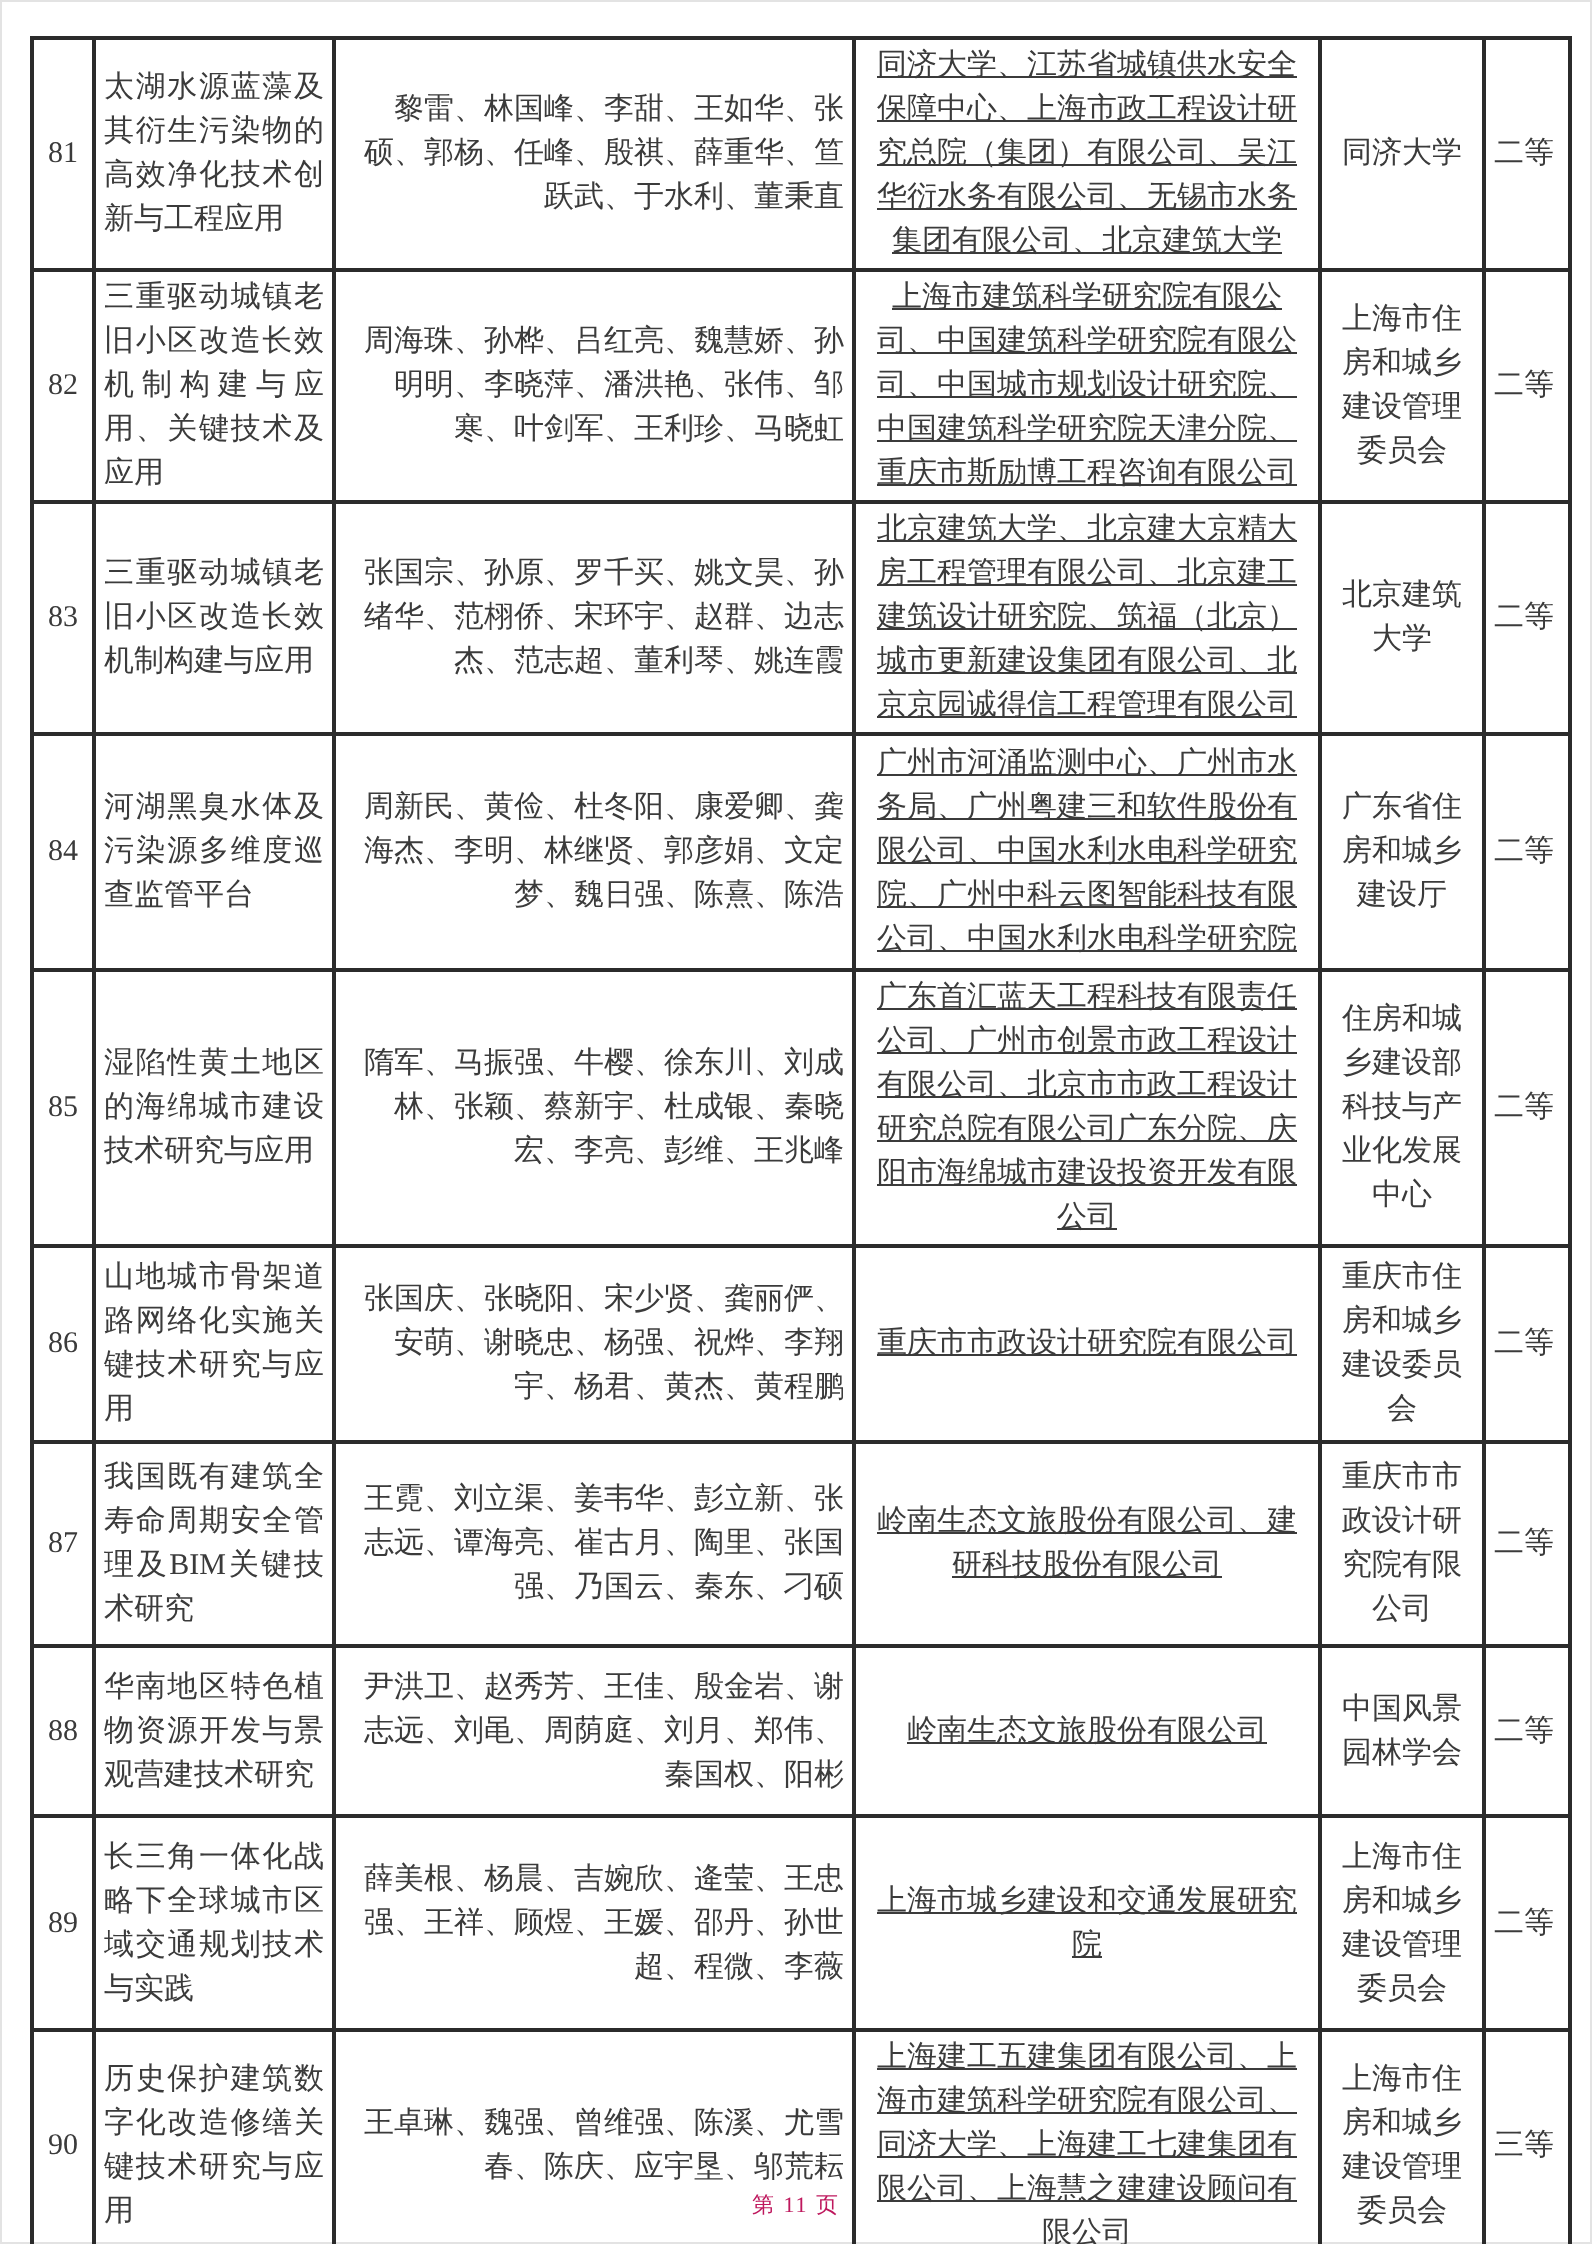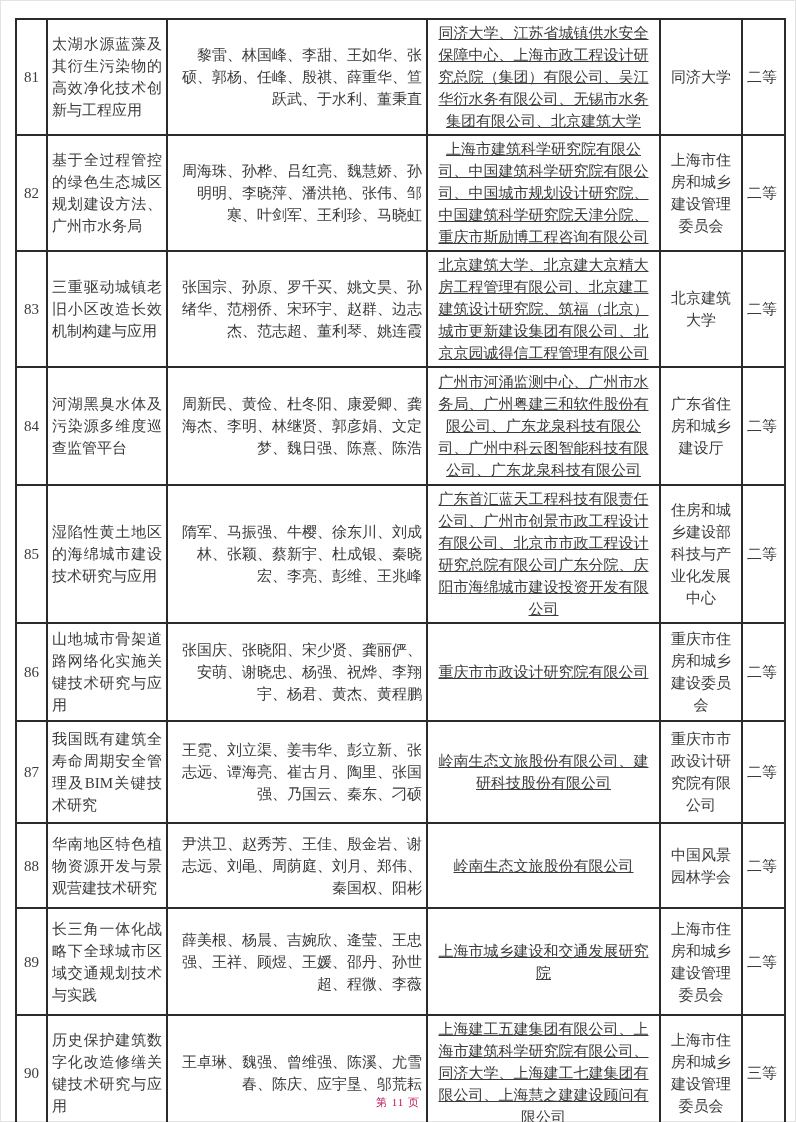--- a/index.html
+++ b/index.html
@@ -84,39 +84,39 @@
         <tr>
     <td class="c-no">81</td>
     <td class="c-project">太湖水源蓝藻及其衍生污染物的高效净化技术创新与工程应用</td>
     <td class="c-people">黎雷、林国峰、李甜、王如华、张硕、郭杨、任峰、殷祺、薛重华、笪跃武、于水利、董秉直</td>
     <td class="c-orgs">同济大学、江苏省城镇供水安全保障中心、上海市政工程设计研究总院（集团）有限公司、吴江华衍水务有限公司、无锡市水务集团有限公司、北京建筑大学</td>
     <td class="c-nominator">同济大学</td>
     <td class="c-grade">二等</td>
   </tr>
         <tr>
     <td class="c-no">82</td>
-    <td class="c-project">基于全过程管控的绿色生态城区规划建设方法、广州市水务局</td>
+    <td class="c-project">三重驱动城镇老旧小区改造长效机制构建与应用、关键技术及应用</td>
     <td class="c-people">周海珠、孙桦、吕红亮、魏慧娇、孙明明、李晓萍、潘洪艳、张伟、邹寒、叶剑军、王利珍、马晓虹</td>
     <td class="c-orgs">上海市建筑科学研究院有限公司、中国建筑科学研究院有限公司、中国城市规划设计研究院、中国建筑科学研究院天津分院、重庆市斯励博工程咨询有限公司</td>
     <td class="c-nominator">上海市住房和城乡建设管理委员会</td>
     <td class="c-grade">二等</td>
   </tr>
         <tr>
     <td class="c-no">83</td>
     <td class="c-project">三重驱动城镇老旧小区改造长效机制构建与应用</td>
     <td class="c-people">张国宗、孙原、罗千买、姚文昊、孙绪华、范栩侨、宋环宇、赵群、边志杰、范志超、董利琴、姚连霞</td>
     <td class="c-orgs">北京建筑大学、北京建大京精大房工程管理有限公司、北京建工建筑设计研究院、筑福（北京）城市更新建设集团有限公司、北京京园诚得信工程管理有限公司</td>
     <td class="c-nominator">北京建筑大学</td>
     <td class="c-grade">二等</td>
   </tr>
         <tr>
     <td class="c-no">84</td>
     <td class="c-project">河湖黑臭水体及污染源多维度巡查监管平台</td>
     <td class="c-people">周新民、黄俭、杜冬阳、康爱卿、龚海杰、李明、林继贤、郭彦娟、文定梦、魏日强、陈熹、陈浩</td>
-    <td class="c-orgs">广州市河涌监测中心、广州市水务局、广州粤建三和软件股份有限公司、广东龙泉科技有限公司、广州中科云图智能科技有限公司、广东龙泉科技有限公司</td>
+    <td class="c-orgs">广州市河涌监测中心、广州市水务局、广州粤建三和软件股份有限公司、中国水利水电科学研究院、广州中科云图智能科技有限公司、中国水利水电科学研究院</td>
     <td class="c-nominator">广东省住房和城乡建设厅</td>
     <td class="c-grade">二等</td>
   </tr>
         <tr>
     <td class="c-no">85</td>
     <td class="c-project">湿陷性黄土地区的海绵城市建设技术研究与应用</td>
     <td class="c-people">隋军、马振强、牛樱、徐东川、刘成林、张颖、蔡新宇、杜成银、秦晓宏、李亮、彭维、王兆峰</td>
     <td class="c-orgs">广东首汇蓝天工程科技有限责任公司、广州市创景市政工程设计有限公司、北京市市政工程设计研究总院有限公司广东分院、庆阳市海绵城市建设投资开发有限公司</td>
     <td class="c-nominator">住房和城乡建设部科技与产业化发展中心</td>
     <td class="c-grade">二等</td>

